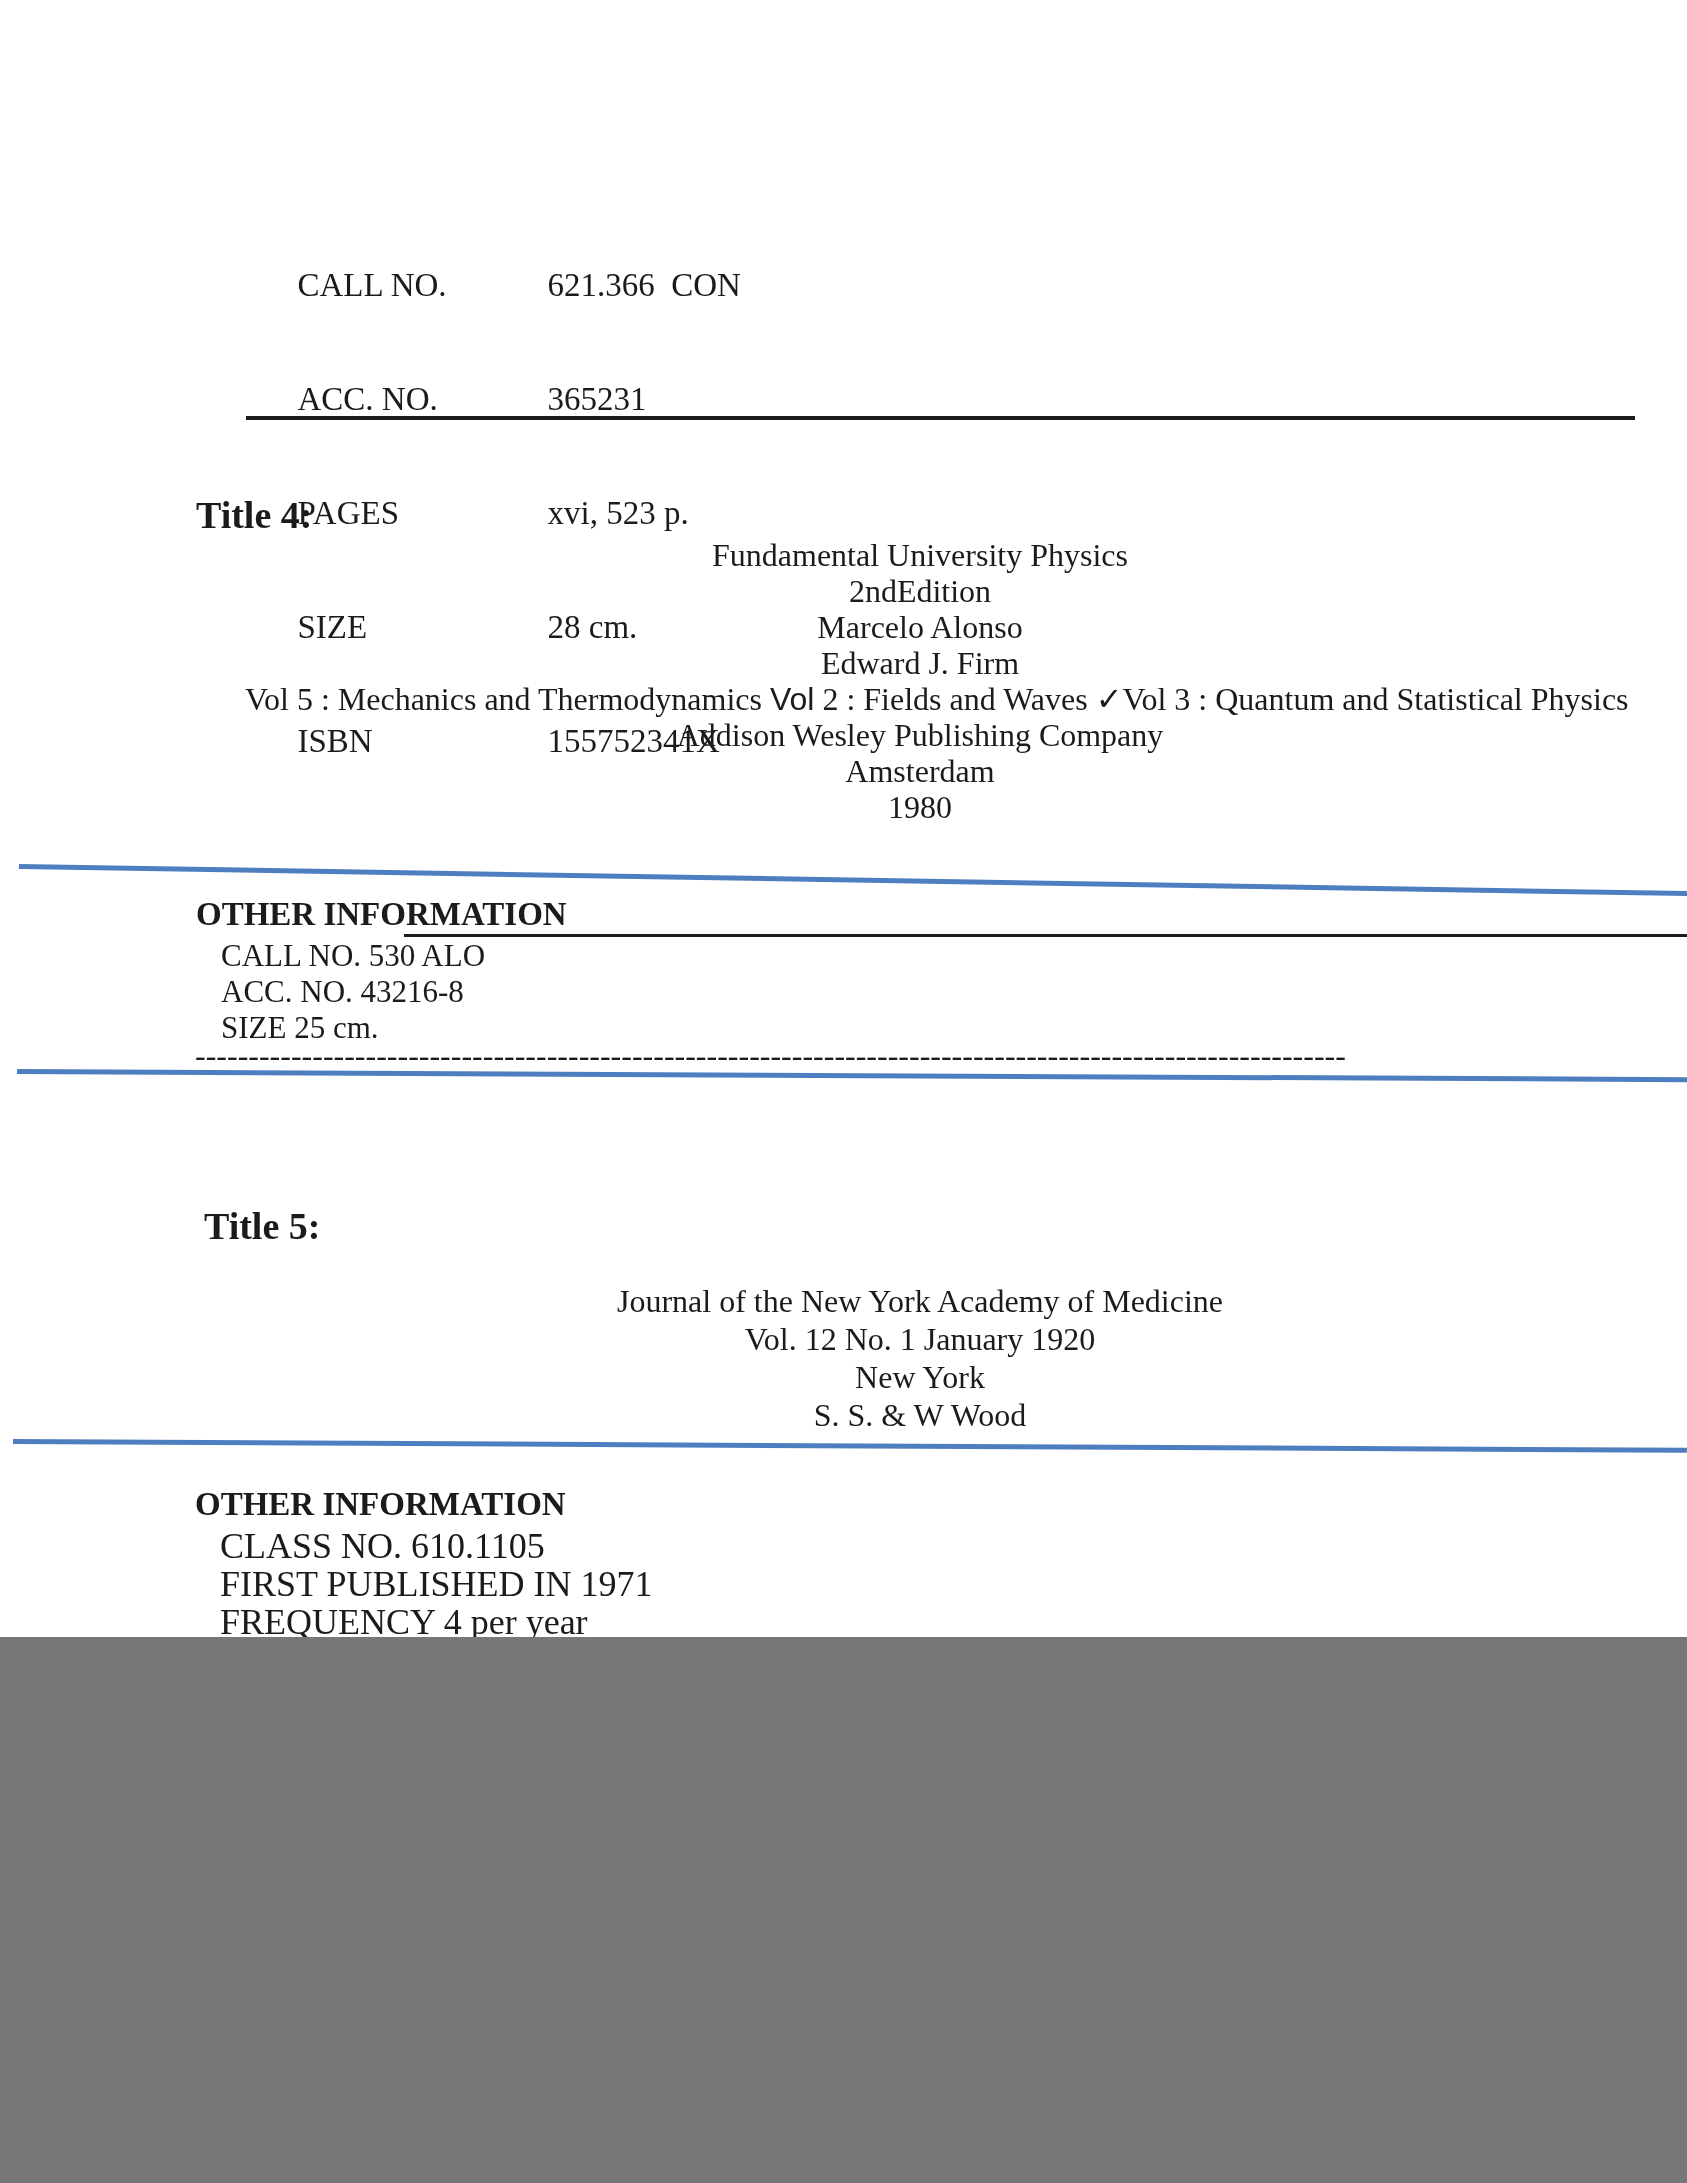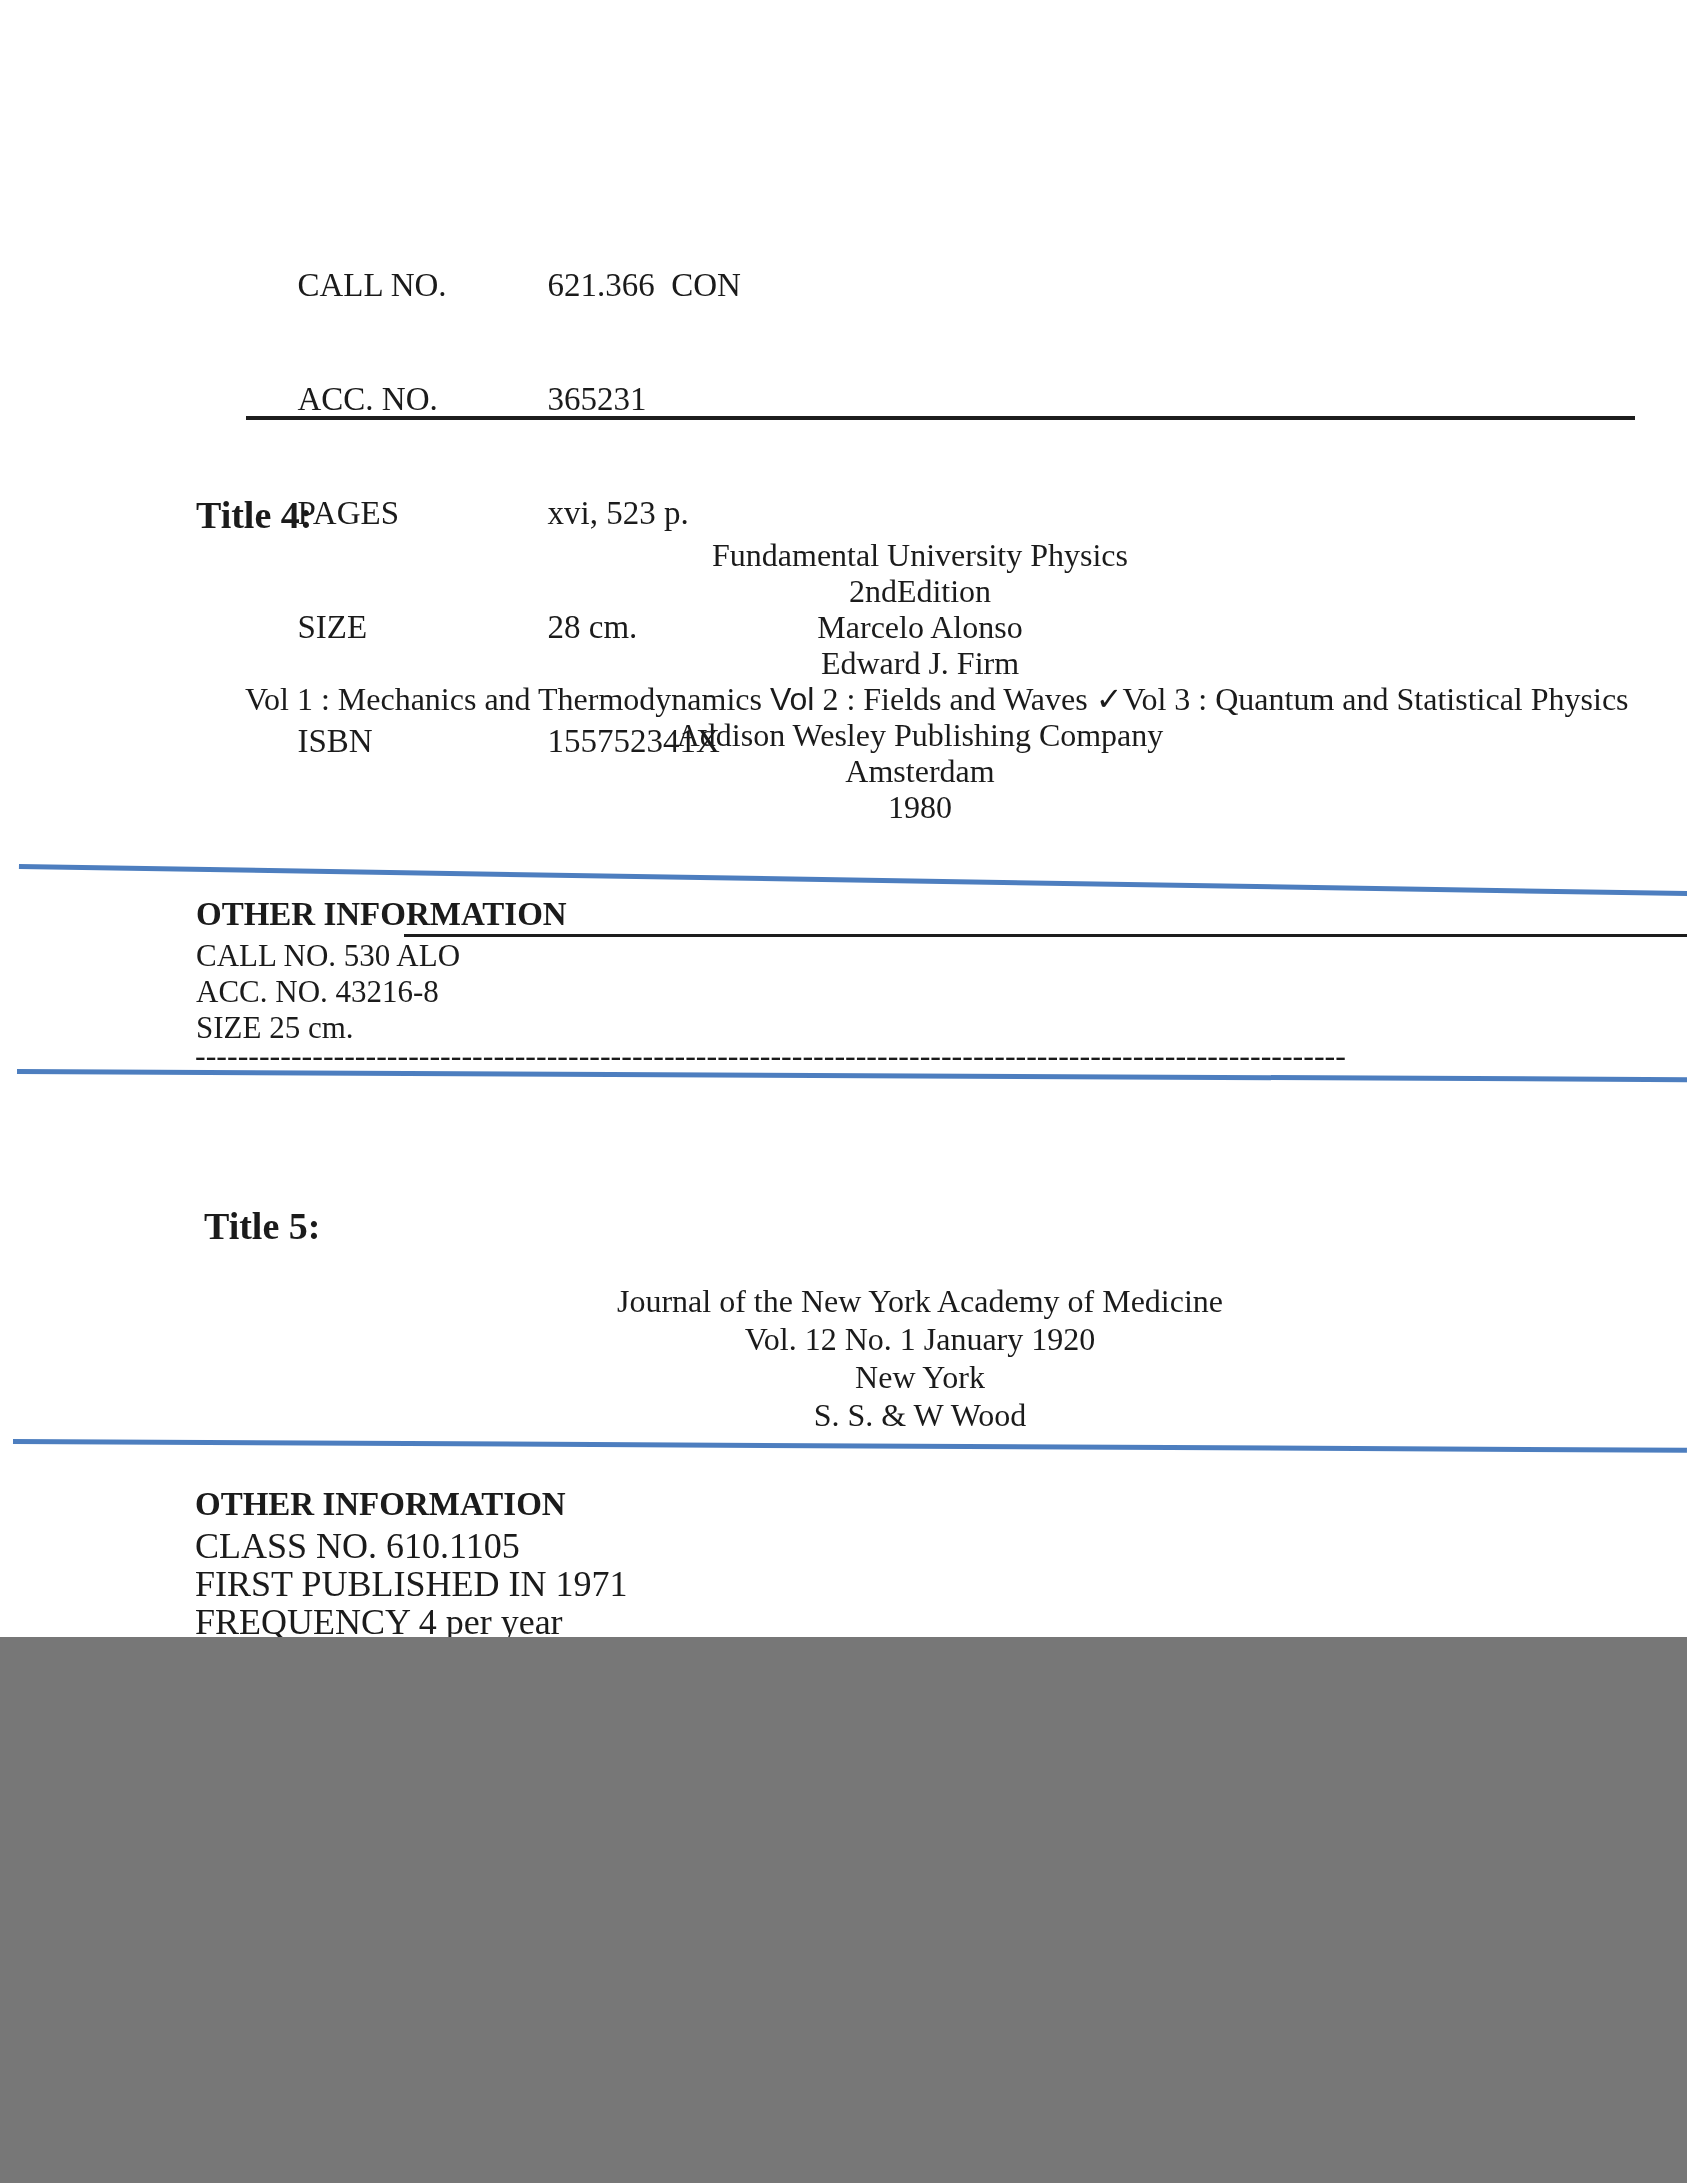--- a/index.html
+++ b/index.html
@@ -28,21 +28,21 @@
   .oi1{left:196px;top:896px;}
   .t5{left:204px;top:1204px;}
   .oi2{left:195px;top:1486px;}
   
   .centered-block{position:absolute;left:245px;width:1350px;text-align:center;font-size:32px;line-height:36px;}
   .cb1{top:537px;}
   .cb2{top:1282px;line-height:38px;}
   .centered-block div{white-space:nowrap;}
   .sans{font-family:"Liberation Sans", sans-serif;}
   
-  .info-block{position:absolute;font-size:31px;line-height:36px;white-space:nowrap;}
+  .info-block{position:absolute;font-size:31px;line-height:36px;white-space:nowrap;margin-left:25px;}
   .ib1{left:196px;top:938px;}
   .ib2{left:195px;top:1527px;line-height:38px;font-size:36px;}
   
   .dashes{position:absolute;left:195px;top:1037px;font-size:32px;white-space:nowrap;letter-spacing:0;}
   
   .blue-line{position:absolute;height:4.6px;background:var(--accent_blue,#4d7ebf);transform-origin:left top;}
   .bl1{left:19px;top:864px;width:1670px;transform:rotate(0.93deg);}
   .bl2{left:16.5px;top:1069px;width:1671px;transform:rotate(0.28deg);}
   .bl3{left:13.2px;top:1439px;width:1674px;height:5.3px;transform:rotate(0.30deg);}
   .bl4{left:38px;top:1748px;width:1649px;transform:rotate(0.28deg);}
@@ -74,21 +74,21 @@
 
   <div class="hr-black hr1"></div>
 
   <div class="heading t-head t4">Title 4:</div>
 
   <div class="centered-block cb1">
     <div>Fundamental University Physics</div>
     <div>2ndEdition</div>
     <div>Marcelo Alonso</div>
     <div>Edward J. Firm</div>
-    <div><span>Vol 1 : Mechanics and Thermodynamics </span><span class="sans">Vol</span><span> 2 : Fields and Waves ✓Vol 3 : Quantum and Statistical Physics</span></div>
+    <div><span>Vol 5 : Mechanics and Thermodynamics </span><span class="sans">Vol</span><span> 2 : Fields and Waves ✓Vol 3 : Quantum and Statistical Physics</span></div>
     <div>Addison Wesley Publishing Company</div>
     <div>Amsterdam</div>
     <div>1980</div>
   </div>
 
   <div class="blue-line bl1"></div>
 
   <div class="heading oi-head oi1">OTHER INFORMATION</div>
   <div class="hr-black hr2"></div>
 

